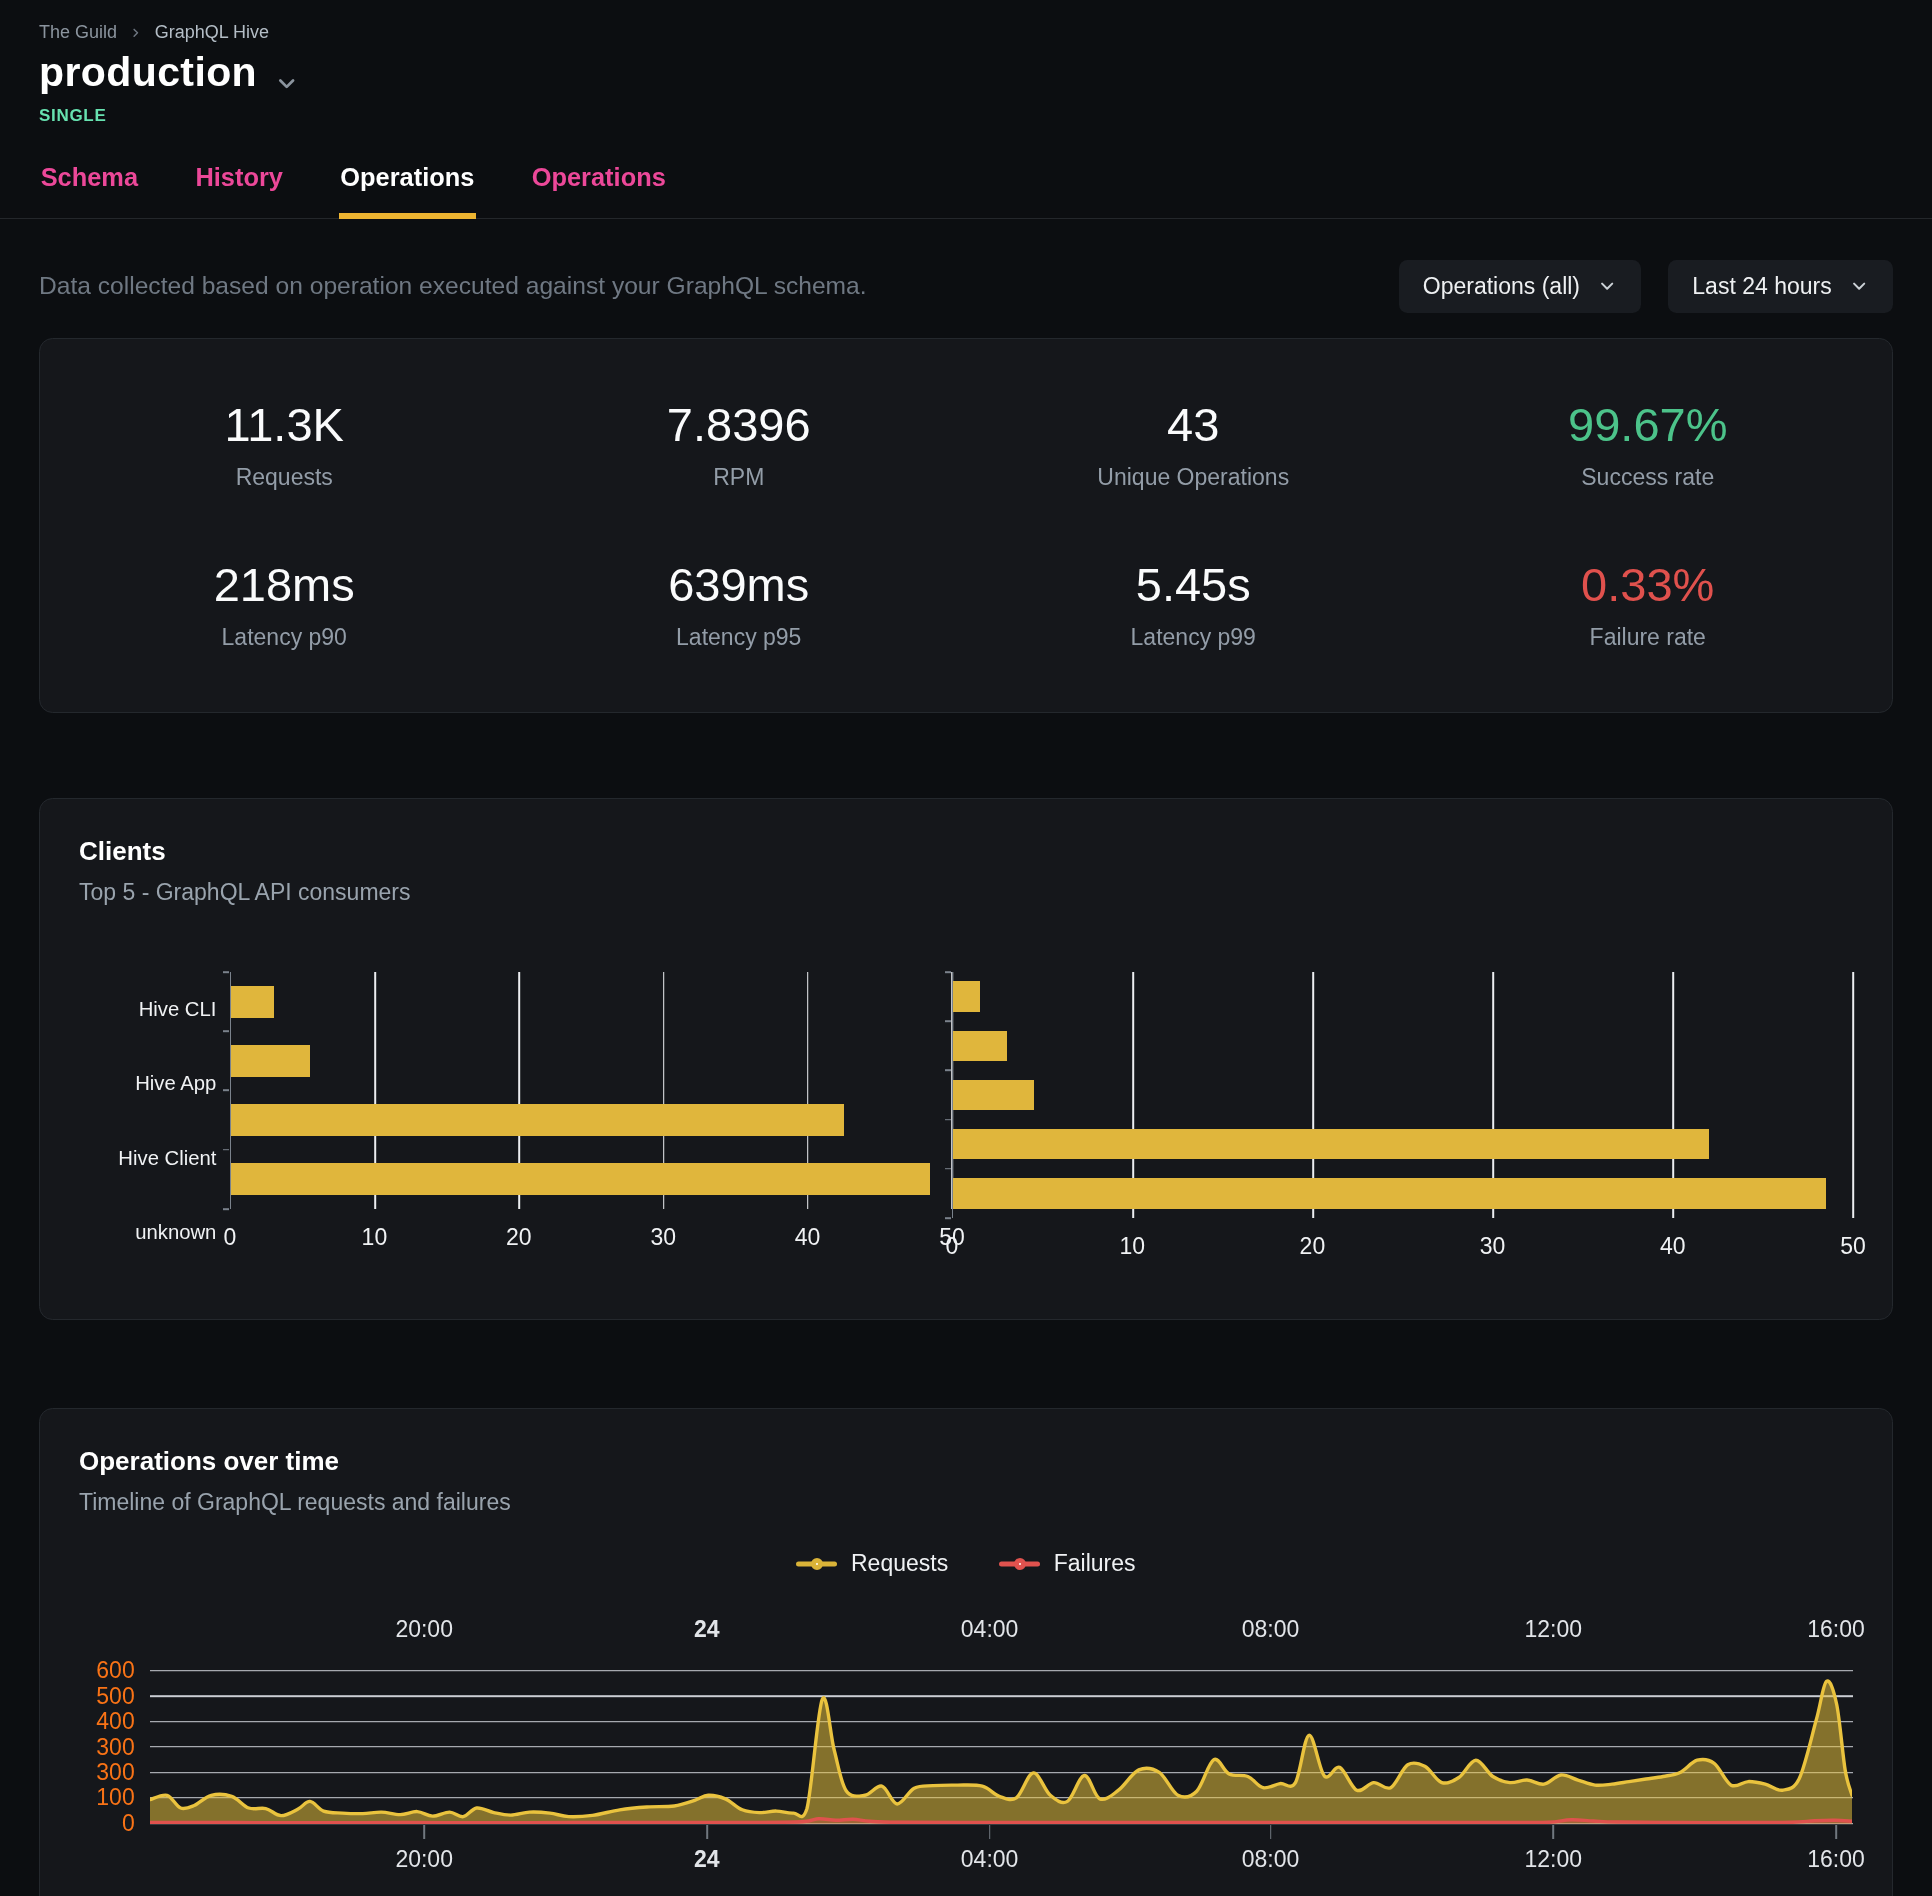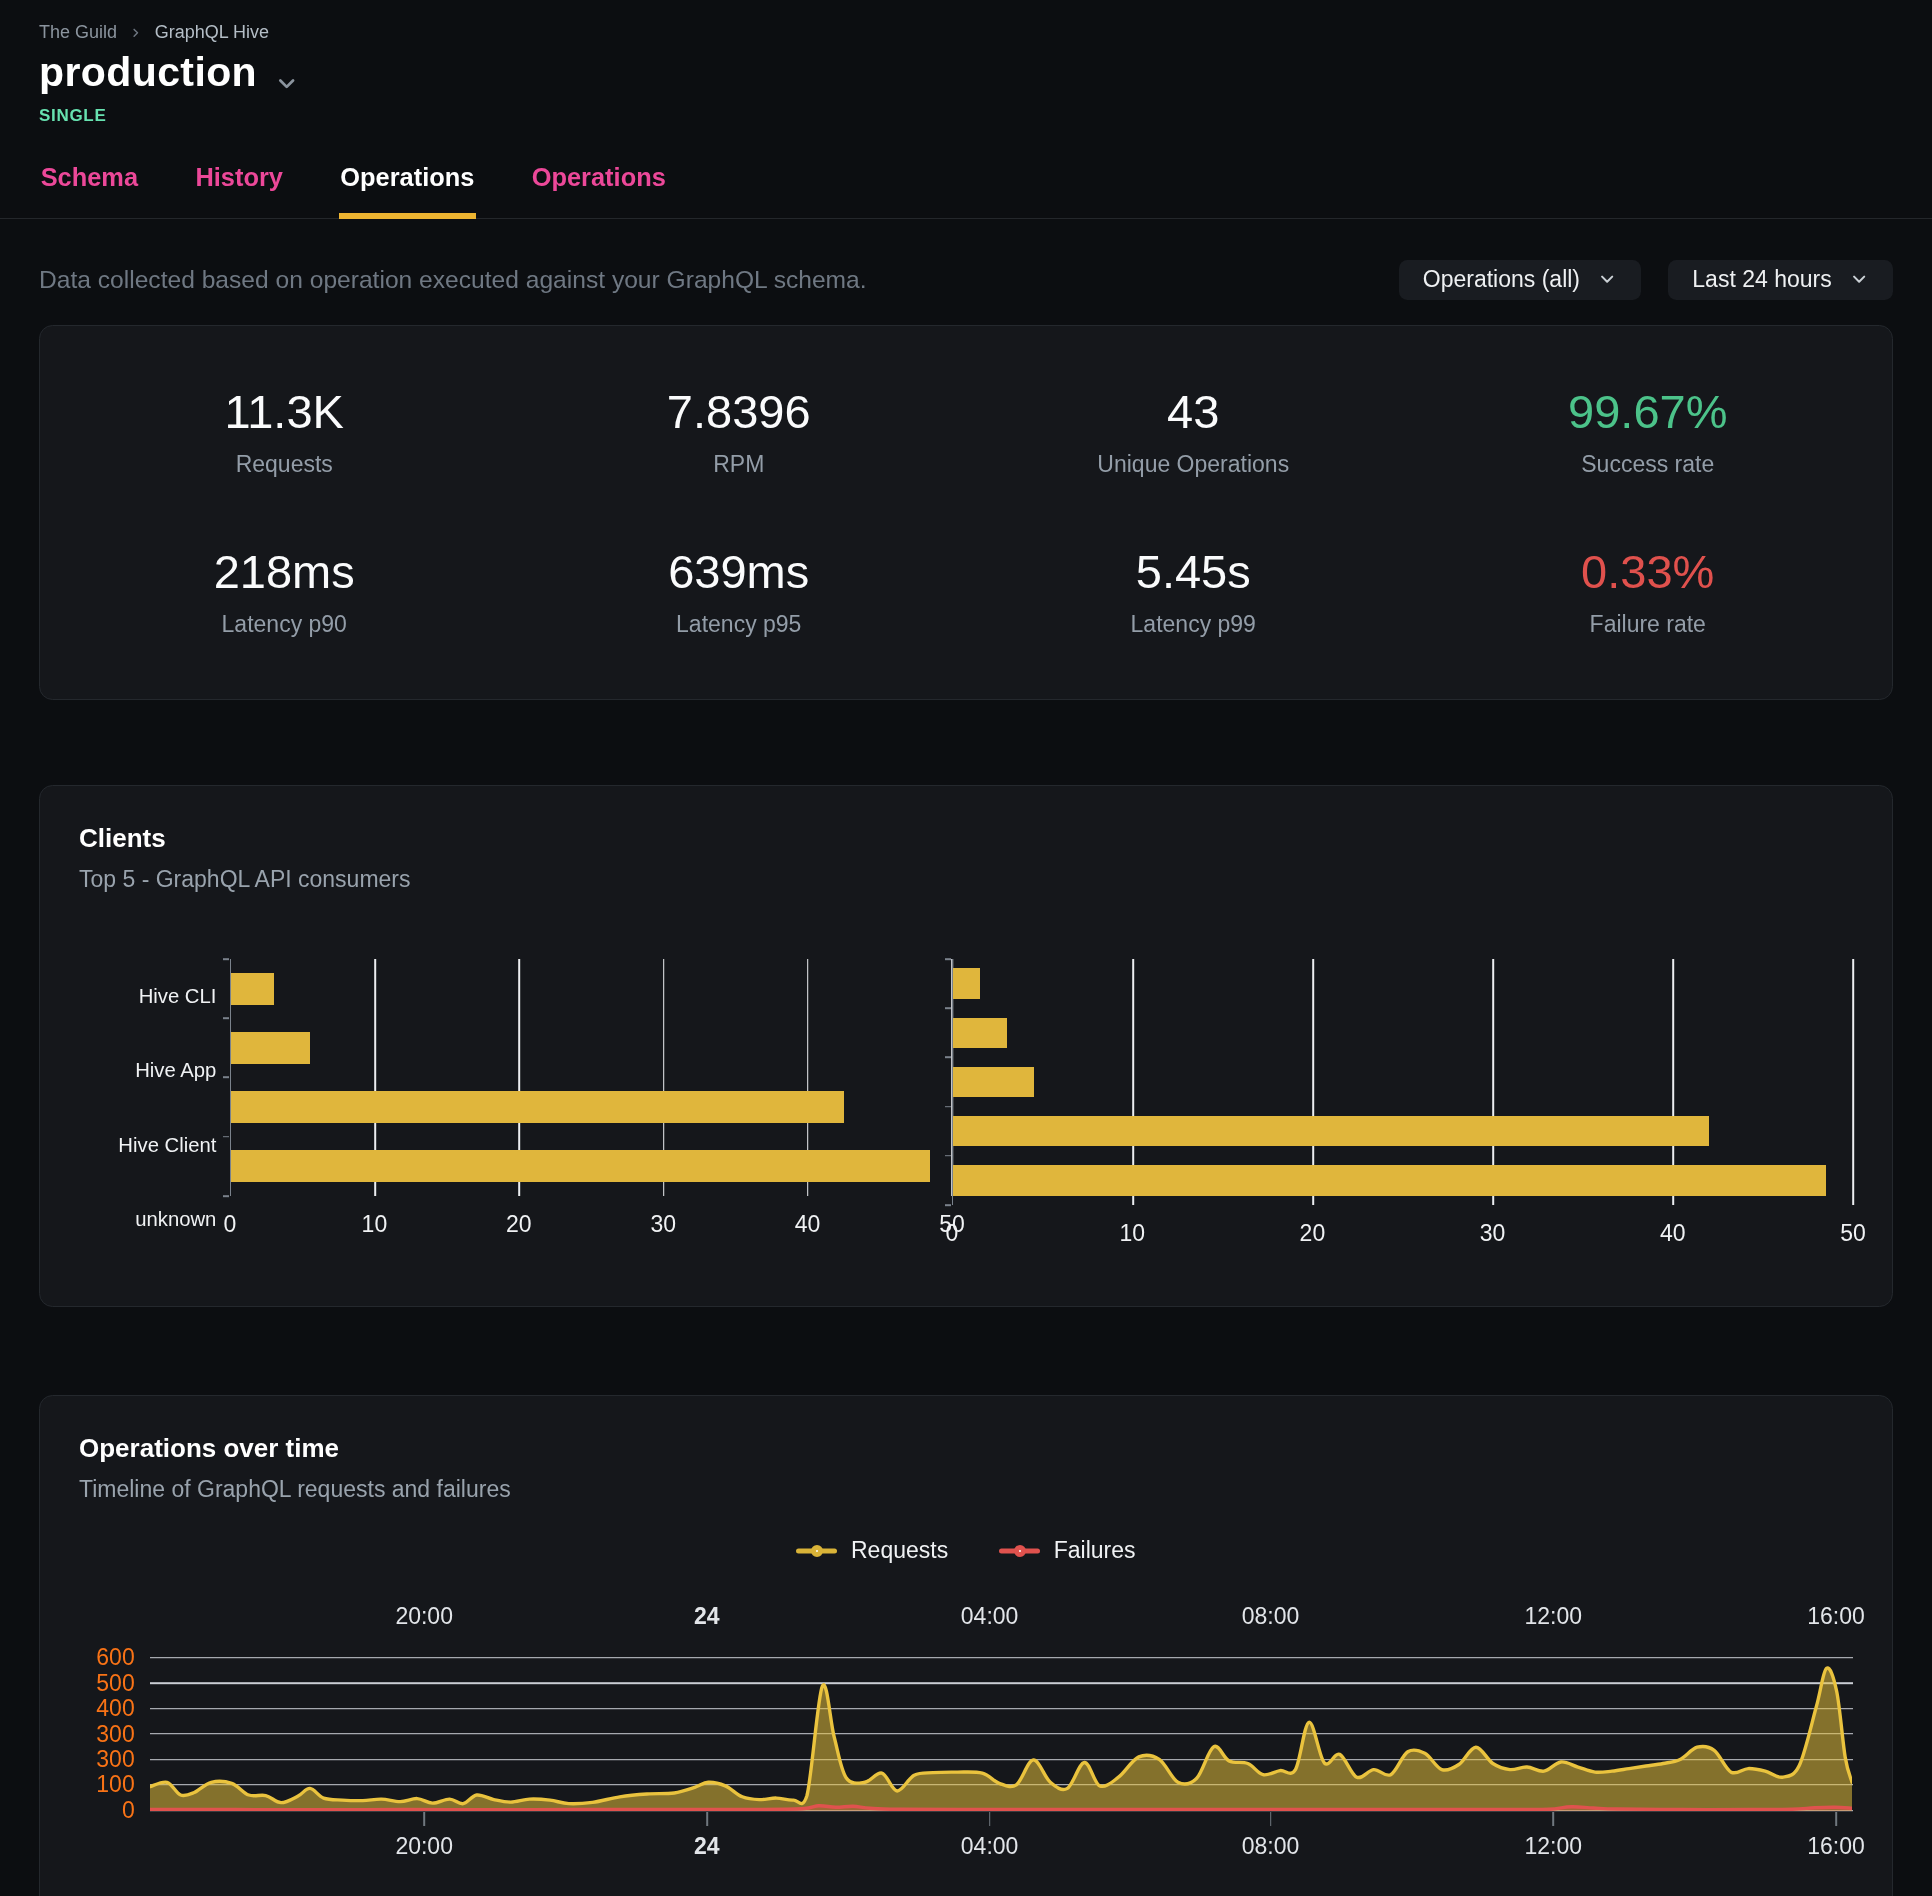--- a/index.html
+++ b/index.html
@@ -28,21 +28,21 @@
   .tab.active { color:#ffffff; }
   .tab.active::after { content:""; position:absolute; left:0; right:0; bottom:-1.7px; height:6px; background:#edb431; }
 
   
   .toolbar { margin-top:41px; display:flex; align-items:center; justify-content:space-between; }
   .toolbar-desc { font-size:24.6px; color:#6f7883; }
   .toolbar-controls { display:flex; gap:27px; }
   .dropdown {
     display:flex; align-items:center; gap:17px;
     background:#191c21; border-radius:8.5px;
-    height:40px; padding:0 24px;
+    height:53px; padding:0 24px;
     font-size:23px; color:#eef0f2; cursor:pointer;
   }
   .dropdown svg { display:block; }
 
   
   .panel { background:#15171b; border:1.7px solid #24282d; border-radius:13.6px; }
   .stats-panel { margin:25.4px 39px 0 39px; padding:58px 17px 61px 17px; }
   .stats-grid { display:grid; grid-template-columns:repeat(4,1fr); row-gap:66px; }
   .stat { text-align:center; }
   .stat-value { font-size:47px; font-weight:500; color:#fafbfc; }

